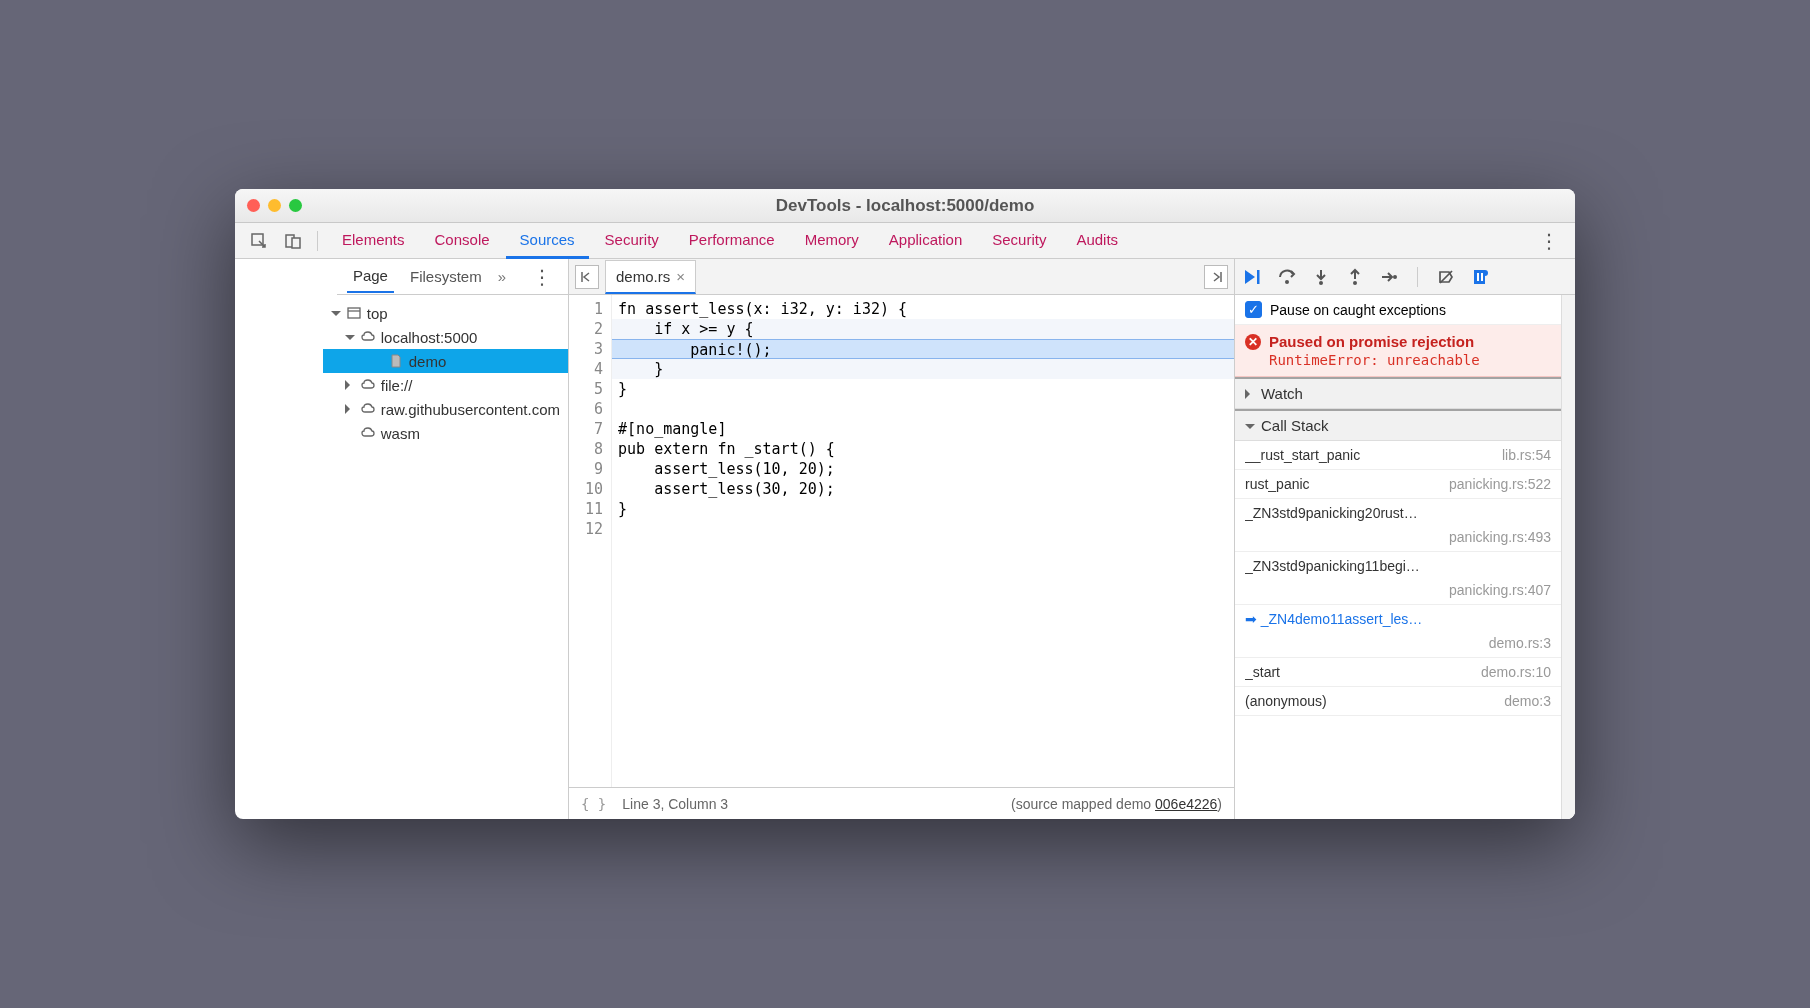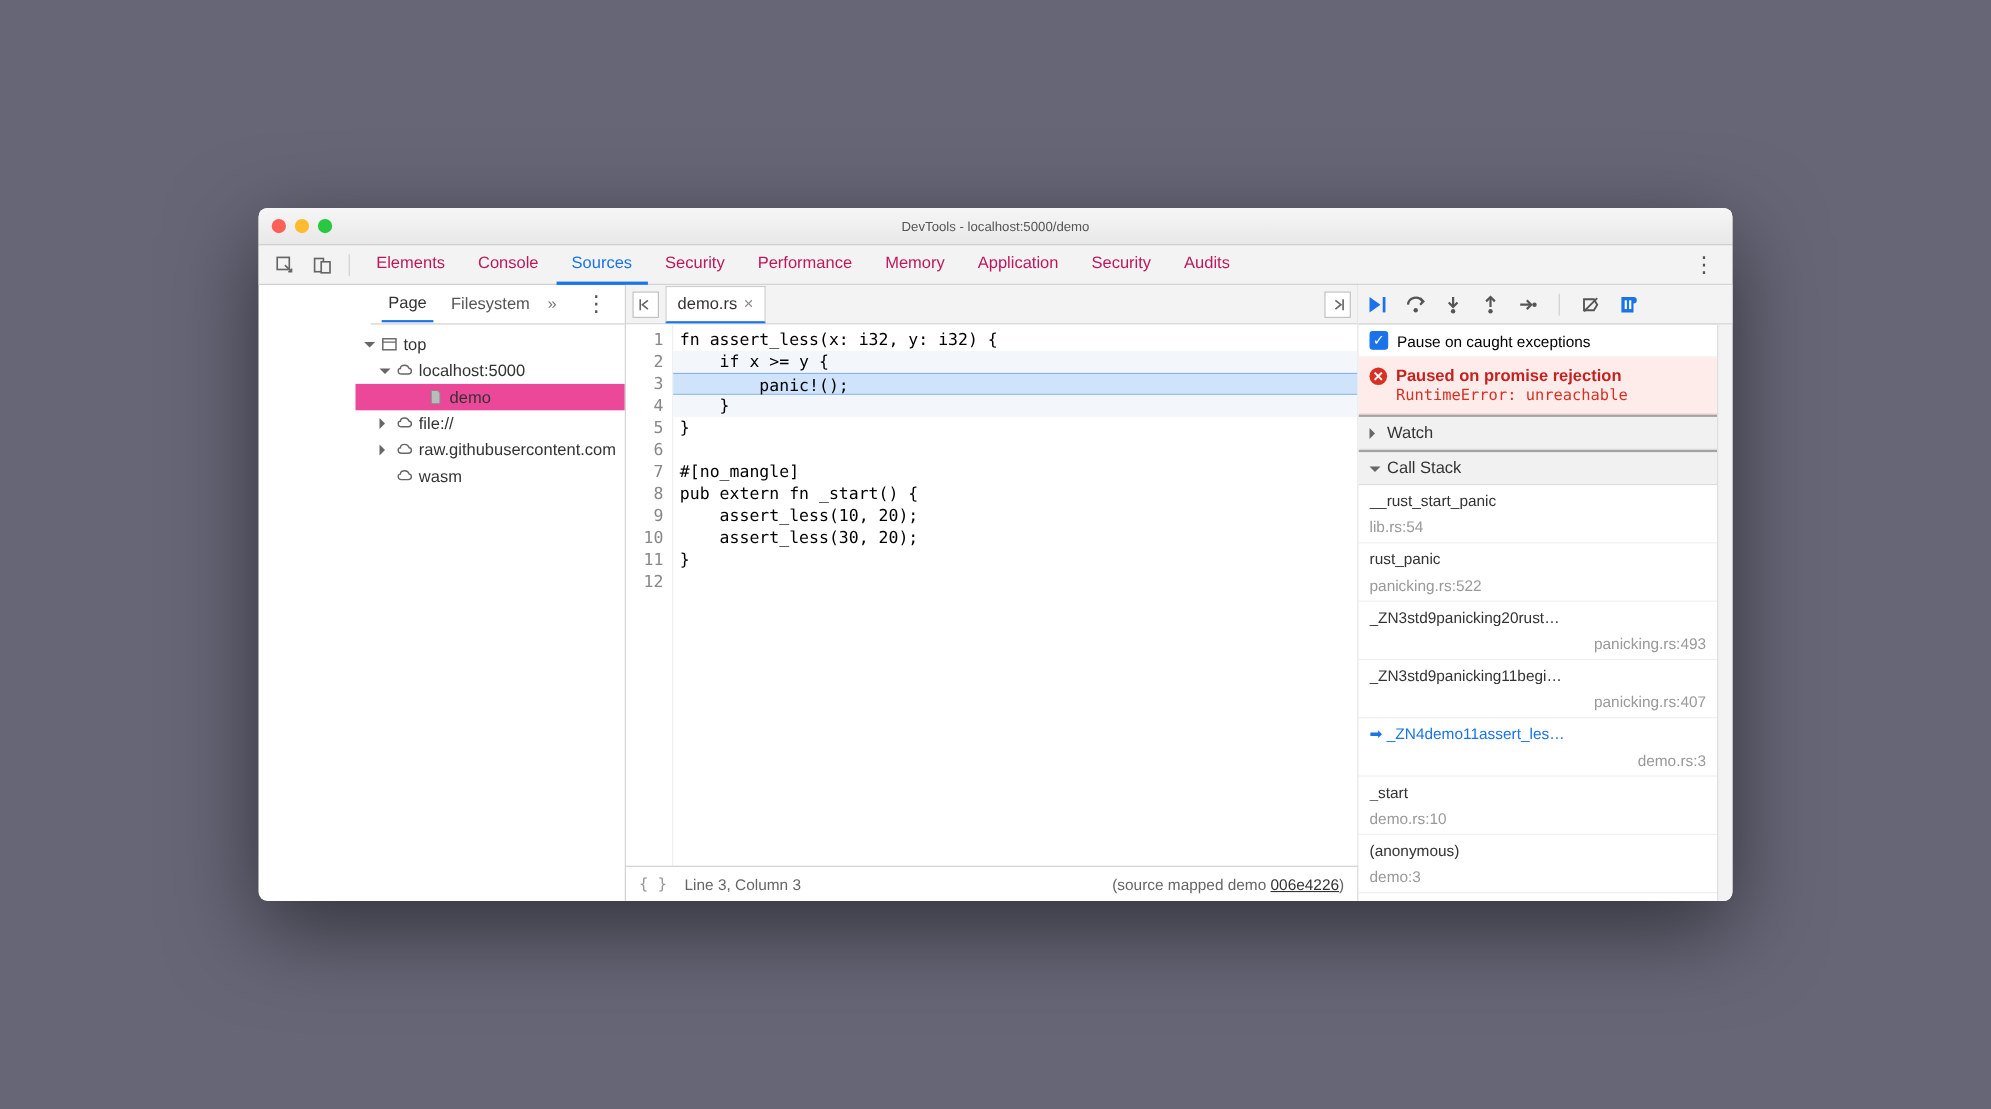--- a/index.html
+++ b/index.html
@@ -4,37 +4,37 @@
 <style>
 * { margin: 0; padding: 0; box-sizing: border-box; }
 body { font-family: -apple-system, BlinkMacSystemFont, "Segoe UI", Helvetica, Arial, sans-serif; background: #667; display: flex; align-items: center; justify-content: center; min-height: 100vh; padding: 40px; }
 .window { width: 1340px; background: #fff; border-radius: 8px; box-shadow: 0 25px 80px rgba(0,0,0,0.5); overflow: hidden; display: flex; flex-direction: column; }
 .titlebar { height: 34px; background: linear-gradient(#f6f6f6,#e8e8e8); border-bottom: 1px solid #c8c8c8; display: flex; align-items: center; padding: 0 12px; position: relative; }
 .traffic { display: flex; gap: 8px; position: absolute; left: 12px; }
 .dot { width: 13px; height: 13px; border-radius: 50%; }
 .dot.red { background: #ff5f57; }
 .dot.yellow { background: #febc2e; }
 .dot.green { background: #28c840; }
-.title { flex: 1; text-align: center; font-size: 12px; color: #555; }
+.title { flex: 1; text-align: center; font-size: 17px; color: #555; font-weight: bold; }
 .toolbar { height: 36px; border-bottom: 1px solid #ccc; display: flex; align-items: center; padding: 0 10px; gap: 6px; background: #f3f3f3; }
 .tool-icon { width: 28px; height: 28px; display: flex; align-items: center; justify-content: center; color: #666; cursor: pointer; }
 .vsep { width: 1px; height: 20px; background: #ccc; margin: 0 4px; }
 .tabs { display: flex; gap: 2px; flex: 1; }
 .tab { font-size: 15px; color: #be185d; padding: 8px 14px; cursor: pointer; }
 .tab.active { color: #1a73e8; border-bottom: 3px solid #1a73e8; }
 .kebab { font-size: 20px; color: #555; cursor: pointer; padding: 0 6px; }
 .main { display: flex; height: 560px; }
 .left { width: 334px; border-right: 1px solid #ccc; display: flex; flex-direction: column; align-items: flex-end; }
 .left-tabs { display: flex; align-items: center; border-bottom: 1px solid #ccc; height: 36px; padding: 0 10px; gap: 10px; }
 .left-tab { font-size: 15px; color: #555; padding: 7px 6px; cursor: pointer; }
 .left-tab.active { color: #333; border-bottom: 2px solid #1a73e8; }
 .chev { font-size: 15px; color: #777; cursor: pointer; }
 .tree { flex: 1; padding: 6px 0; font-size: 15px; color: #333; overflow: auto; }
 .tree-row { display: flex; align-items: center; padding: 3px 8px; gap: 4px; cursor: pointer; white-space: nowrap; }
-.tree-row.selected { background: #ec4899; }
+.tree-row.selected { background: #0ea5e9; }
 .indent1 { padding-left: 22px; }
 .indent3 { padding-left: 64px; }
 .tw { display:inline-block; width: 0; height: 0; border: 5px solid transparent; }
 .tw.open { border-top-color: #676767; transform: translateY(3px); }
 .tw.closed { border-left-color:#676767; }
 .ico { width: 18px; height: 18px; display: inline-flex; align-items: center; justify-content: center; color: #555; }
 .center { flex: 1; display: flex; flex-direction: column; border-right: 1px solid #ccc; }
 .file-tabs { height: 36px; border-bottom: 1px solid #ccc; background: #f3f3f3; display: flex; align-items: center; padding: 0 6px; gap: 6px; }
 .navbox { width: 24px; height: 24px; border: 1px solid #bbb; display: flex; align-items: center; justify-content: center; color: #666; cursor: pointer; background: #fff; }
 .file-tab { display: flex; align-items: center; gap: 6px; font-size: 15px; padding: 7px 10px; background: #fff; border: 1px solid #ccc; border-bottom: 2px solid #1a73e8; color: #333; }
@@ -56,21 +56,21 @@
 .dbg-btn { width: 20px; height: 20px; display: flex; align-items: center; justify-content: center; color: #555; cursor: pointer; }
 .dbg-btn.resume { color: #1a73e8; }
 .dbg-btn.pauseca { color: #1a73e8; }
 .pane-row { display: flex; align-items: center; padding: 6px 10px; gap: 8px; border-bottom: 1px solid #eee; }
 .chk { width: 17px; height: 17px; border: 1px solid #1a73e8; border-radius: 3px; background: #1a73e8; display: inline-flex; align-items: center; justify-content: center; color: #fff; font-size: 13px; }
 .pause-banner { background: #fdecea; border-bottom: 1px solid #f5c6c3; padding: 8px 10px; }
 .pause-banner .t1 { color: #c5221f; display: flex; align-items: center; gap: 8px; font-size: 15px; }
 .pause-banner .t2 { color: #d93025; font-family: Menlo, monospace; font-size: 14px; padding-left: 24px; margin-top: 2px; }
 .err-circ { width: 16px; height: 16px; border-radius: 50%; background: #d93025; color: #fff; display: inline-flex; align-items: center; justify-content: center; font-size: 12px; font-weight: bold; }
 .section-hdr { display: flex; align-items: center; gap: 6px; padding: 6px 10px; background: #f1f1f1; border-top: 2px solid #a3a3a3; border-bottom: 1px solid #ddd; color: #333; cursor: pointer; font-size: 15px; }
-.stack-item { display: flex; justify-content: space-between; align-items: flex-start; padding: 6px 10px; border-bottom: 1px solid #eee; gap: 8px; cursor: pointer; flex-direction: column; }
+.stack-item { display: flex; justify-content: space-between; align-items: flex-start; padding: 6px 10px; border-bottom: 1px solid #eee; gap: 8px; cursor: pointer; }
 .stack-item.active .fn { color: #1a73e8; }
 .stack-item .fn { color: #333; overflow: hidden; text-overflow: ellipsis; white-space: nowrap; max-width: 180px; }
 .stack-item .loc { color: #999; white-space: nowrap; text-align: right; }
 .stack-item.multi { flex-direction: column; align-items: stretch; }
 .stack-item.multi .loc { align-self: flex-end; }
 .arrow-cur { color: #1a73e8; margin-right: 4px; }
 .right-scrollbar { width: 14px; background: #f3f3f3; border-left: 1px solid #ddd; }
 .right-wrap { display: flex; flex: 1; overflow: hidden; }
 .right-content { flex: 1; overflow: auto; }
 svg { display: block; }

